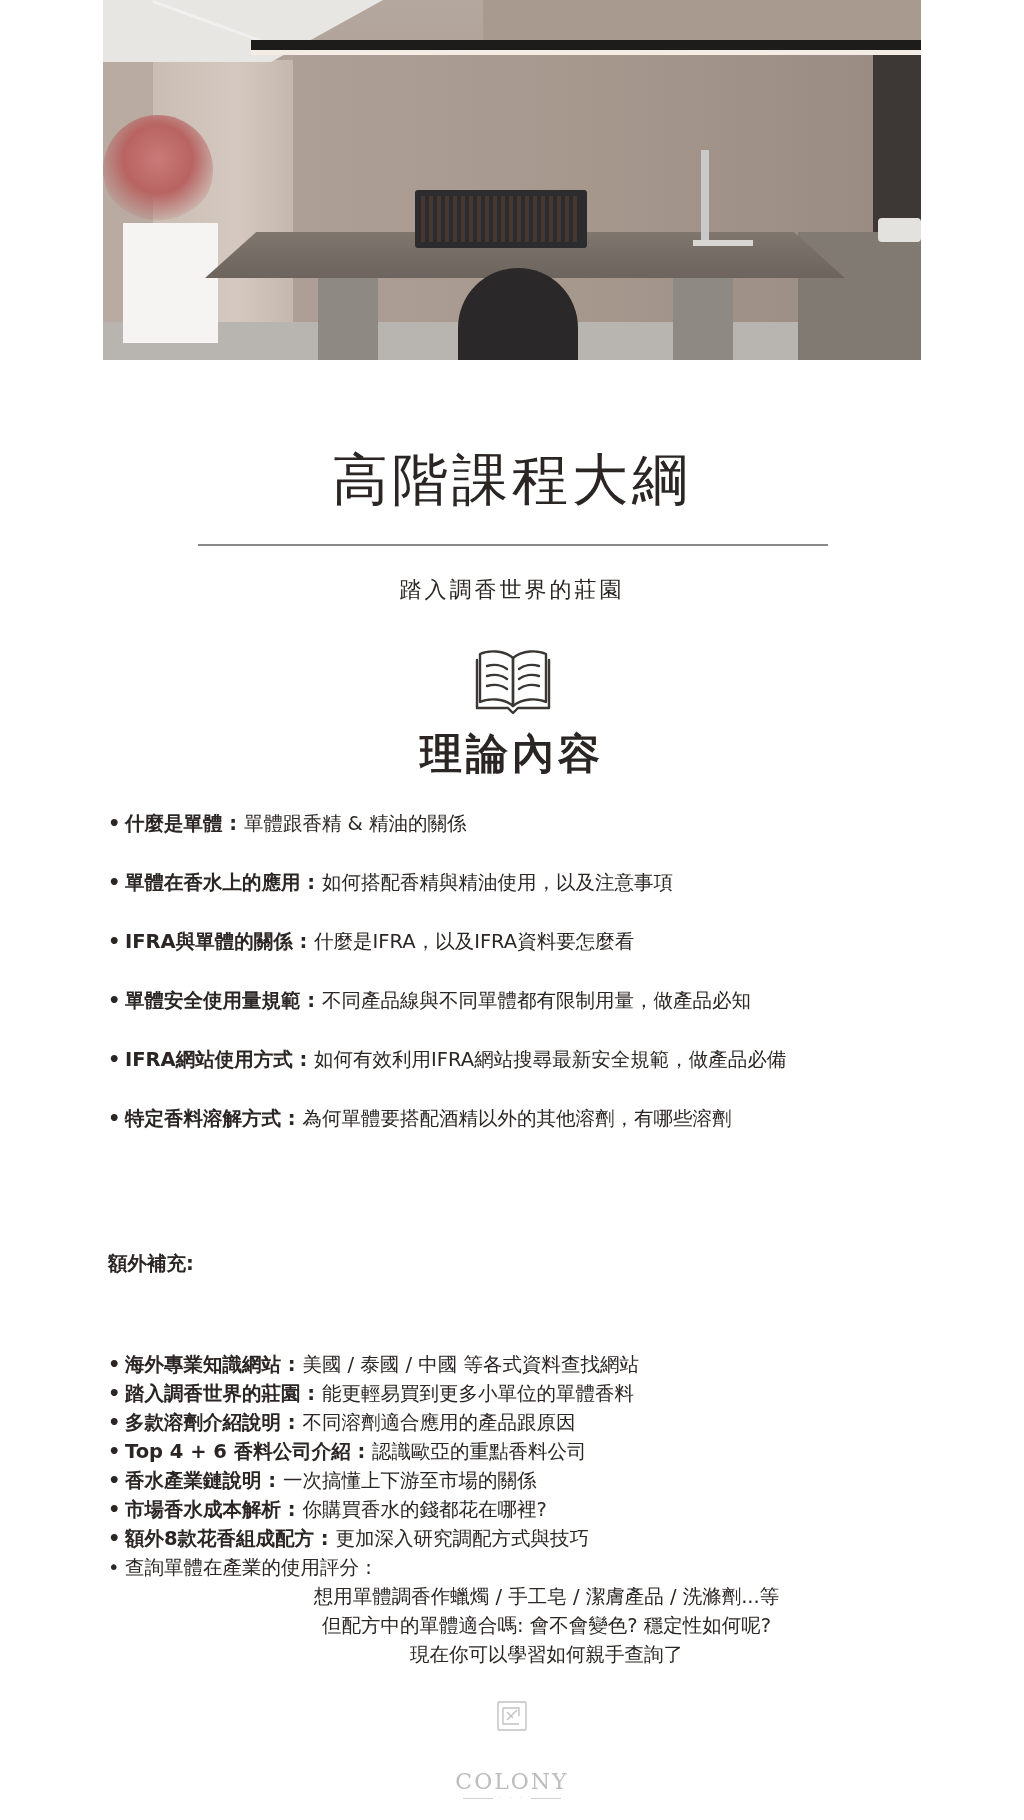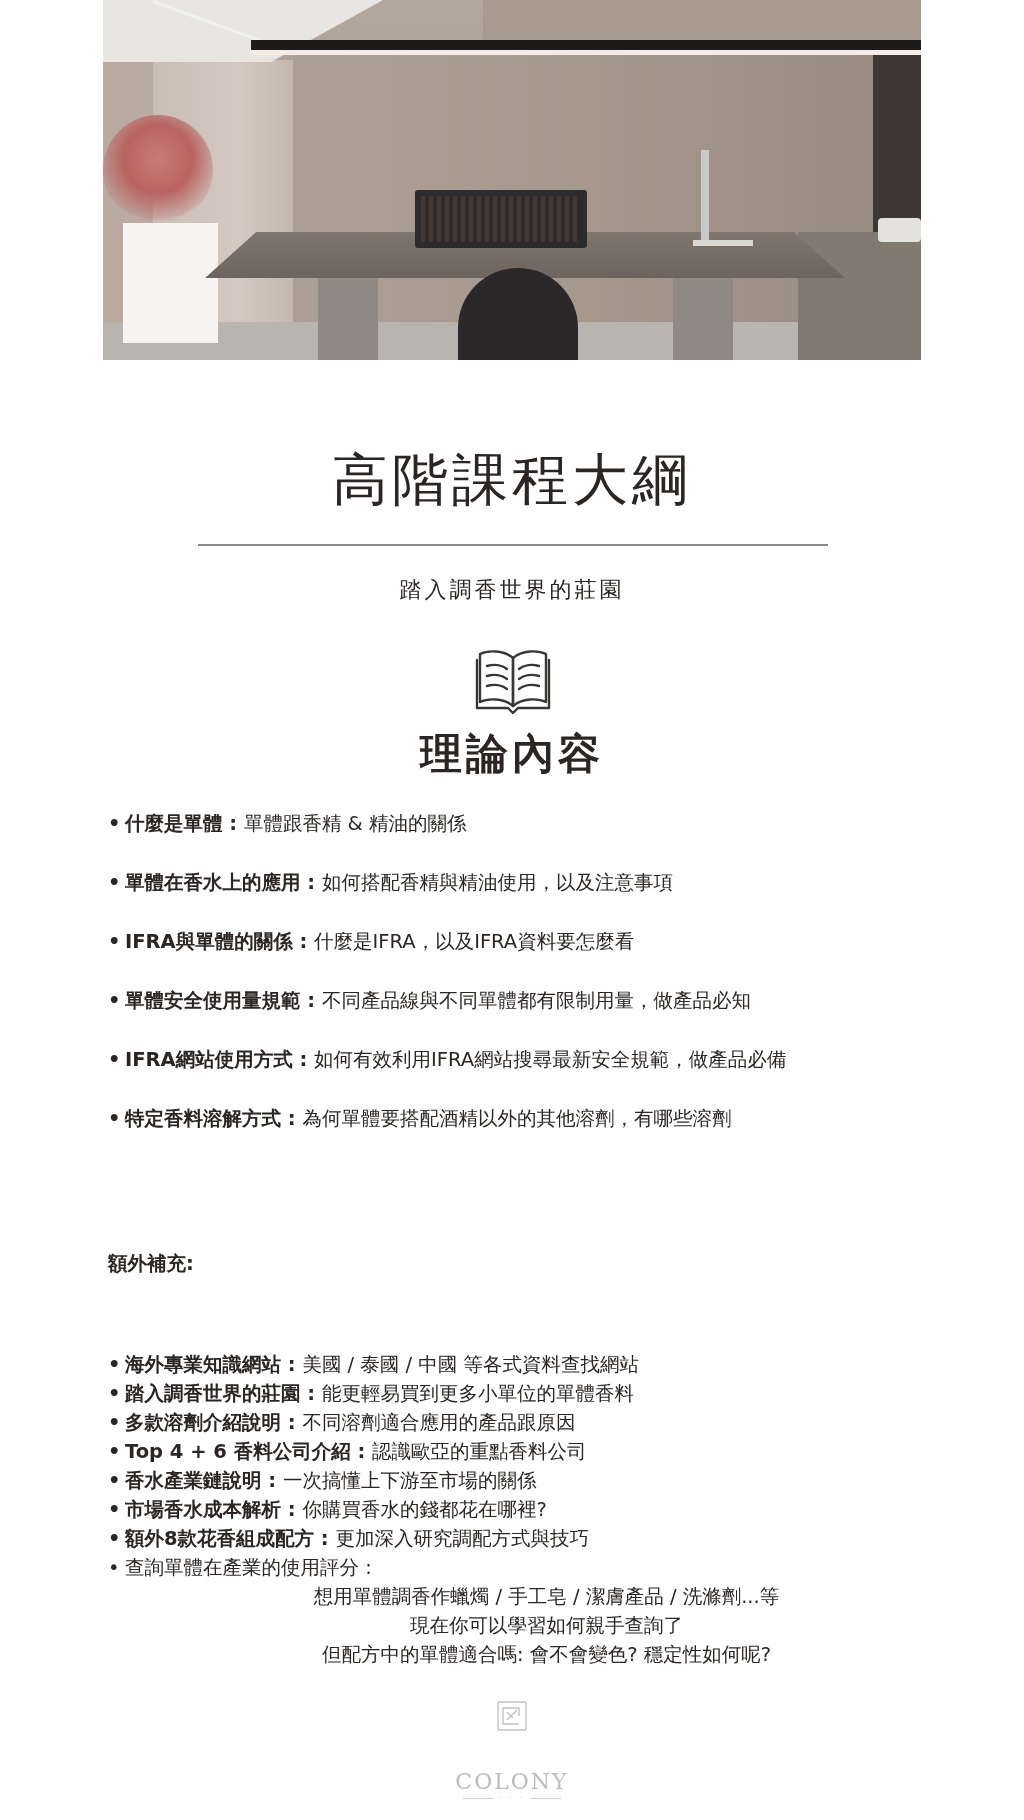--- a/index.html
+++ b/index.html
@@ -125,22 +125,22 @@
   <li><span class="bullet">•</span><span class="b">踏入調香世界的莊園 : </span><span>能更輕易買到更多小單位的單體香料</span></li>
   <li><span class="bullet">•</span><span class="b">多款溶劑介紹說明 : </span><span>不同溶劑適合應用的產品跟原因</span></li>
   <li><span class="bullet">•</span><span class="b">Top 4 + 6 香料公司介紹 : </span><span>認識歐亞的重點香料公司</span></li>
   <li><span class="bullet">•</span><span class="b">香水產業鏈說明 : </span><span>一次搞懂上下游至市場的關係</span></li>
   <li><span class="bullet">•</span><span class="b">市場香水成本解析 : </span><span>你購買香水的錢都花在哪裡?</span></li>
   <li><span class="bullet">•</span><span class="b">額外8款花香組成配方 : </span><span>更加深入研究調配方式與技巧</span></li>
   <li>
     <span class="bullet" style="font-weight:400">•</span><span>查詢單體在產業的使用評分 :</span>
   </li>
   <li class="cont">想用單體調香作蠟燭 / 手工皂 / 潔膚產品 / 洗滌劑...等</li>
+  <li class="cont">但配方中的單體適合嗎:  會不會變色? 穩定性如何呢?</li>
   <li class="cont">現在你可以學習如何親手查詢了</li>
-  <li class="cont">但配方中的單體適合嗎:  會不會變色? 穩定性如何呢?</li>
 </ul>
 
 <div class="logo">
   <svg class="logo-mark" viewBox="0 0 34 34" fill="none" stroke="#c2c2c2" stroke-width="1.4">
     <rect x="3" y="2" width="28" height="28" rx="1"></rect>
     <path d="M8 8 L8 24 L24 24"></path>
     <path d="M8 8 L24 8 L24 16"></path>
     <path d="M12 20 L22 10"></path>
     <path d="M12 12 L18 18"></path>
   </svg>

